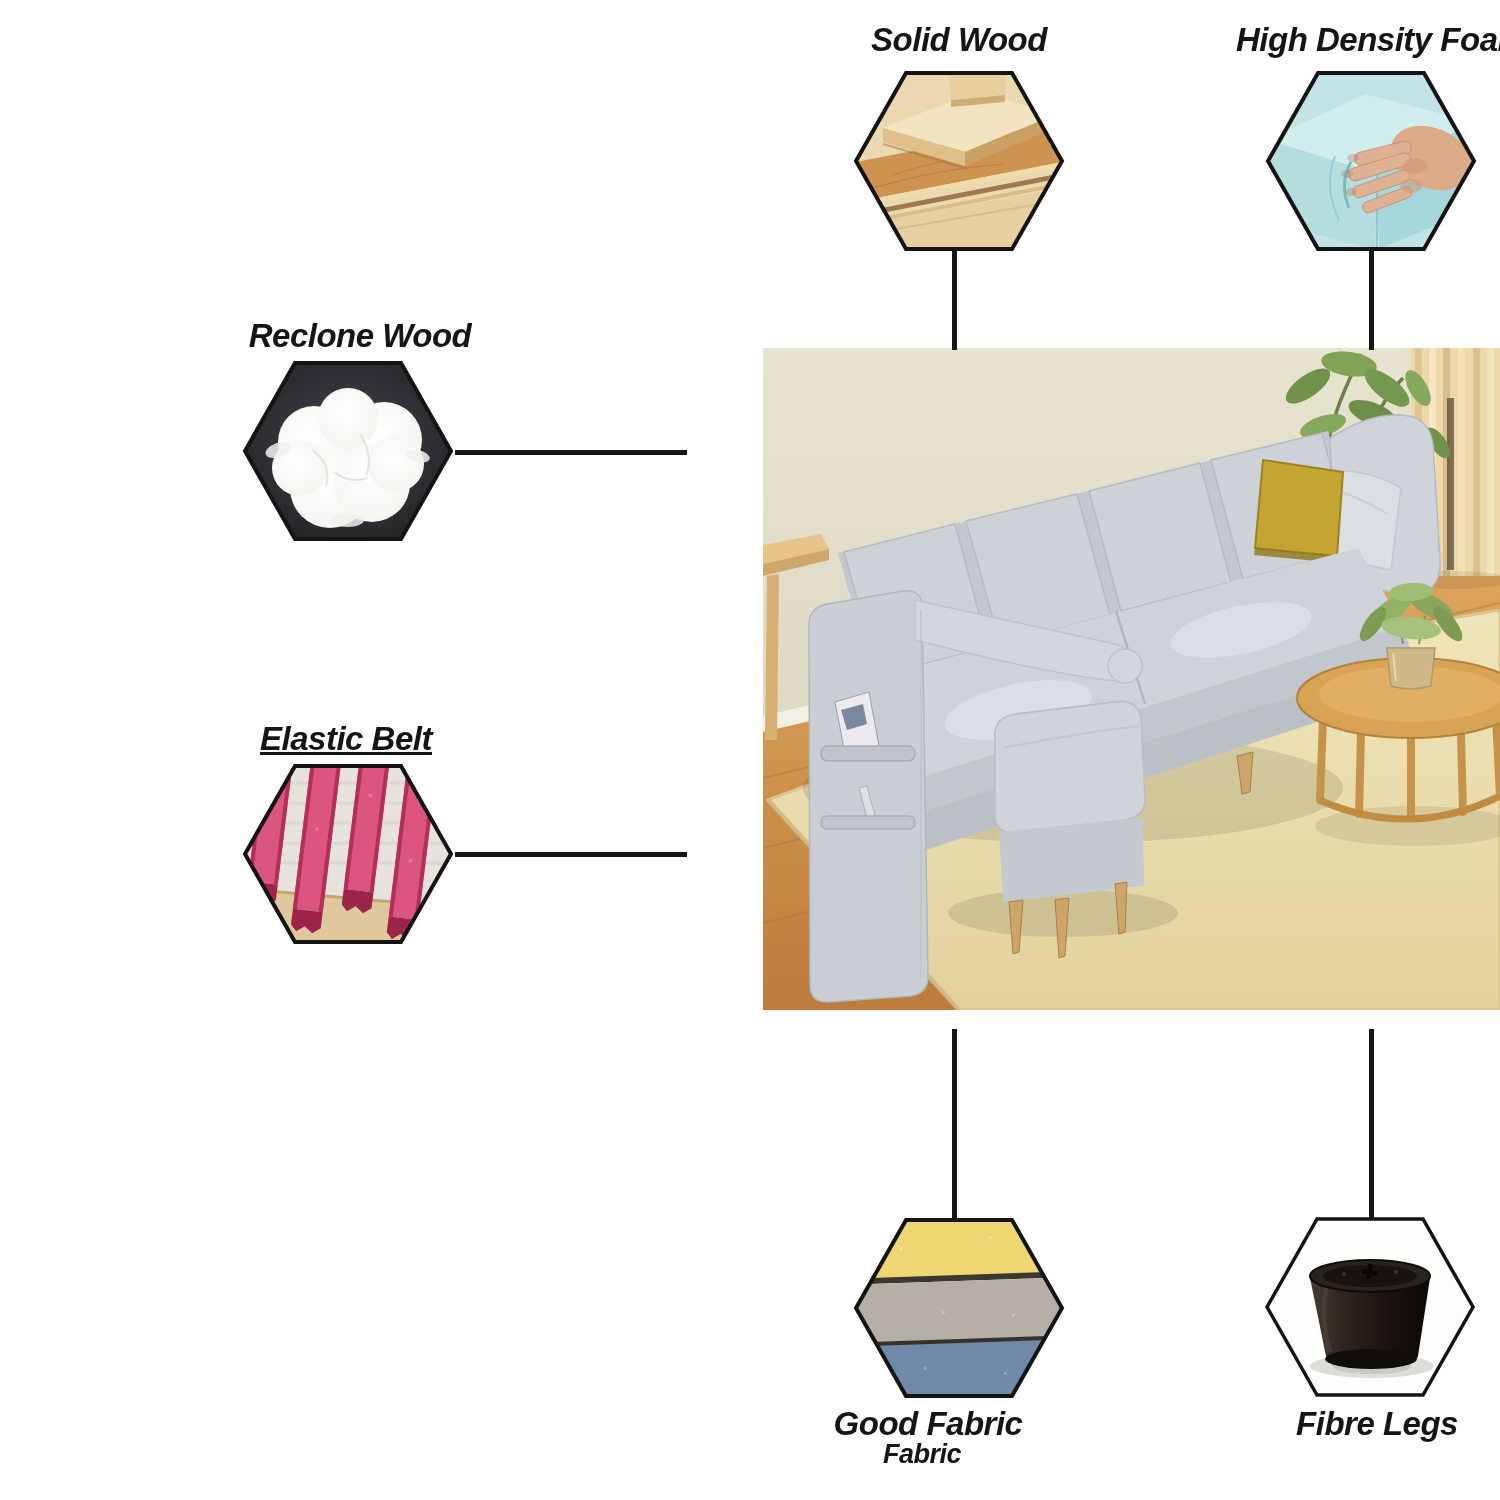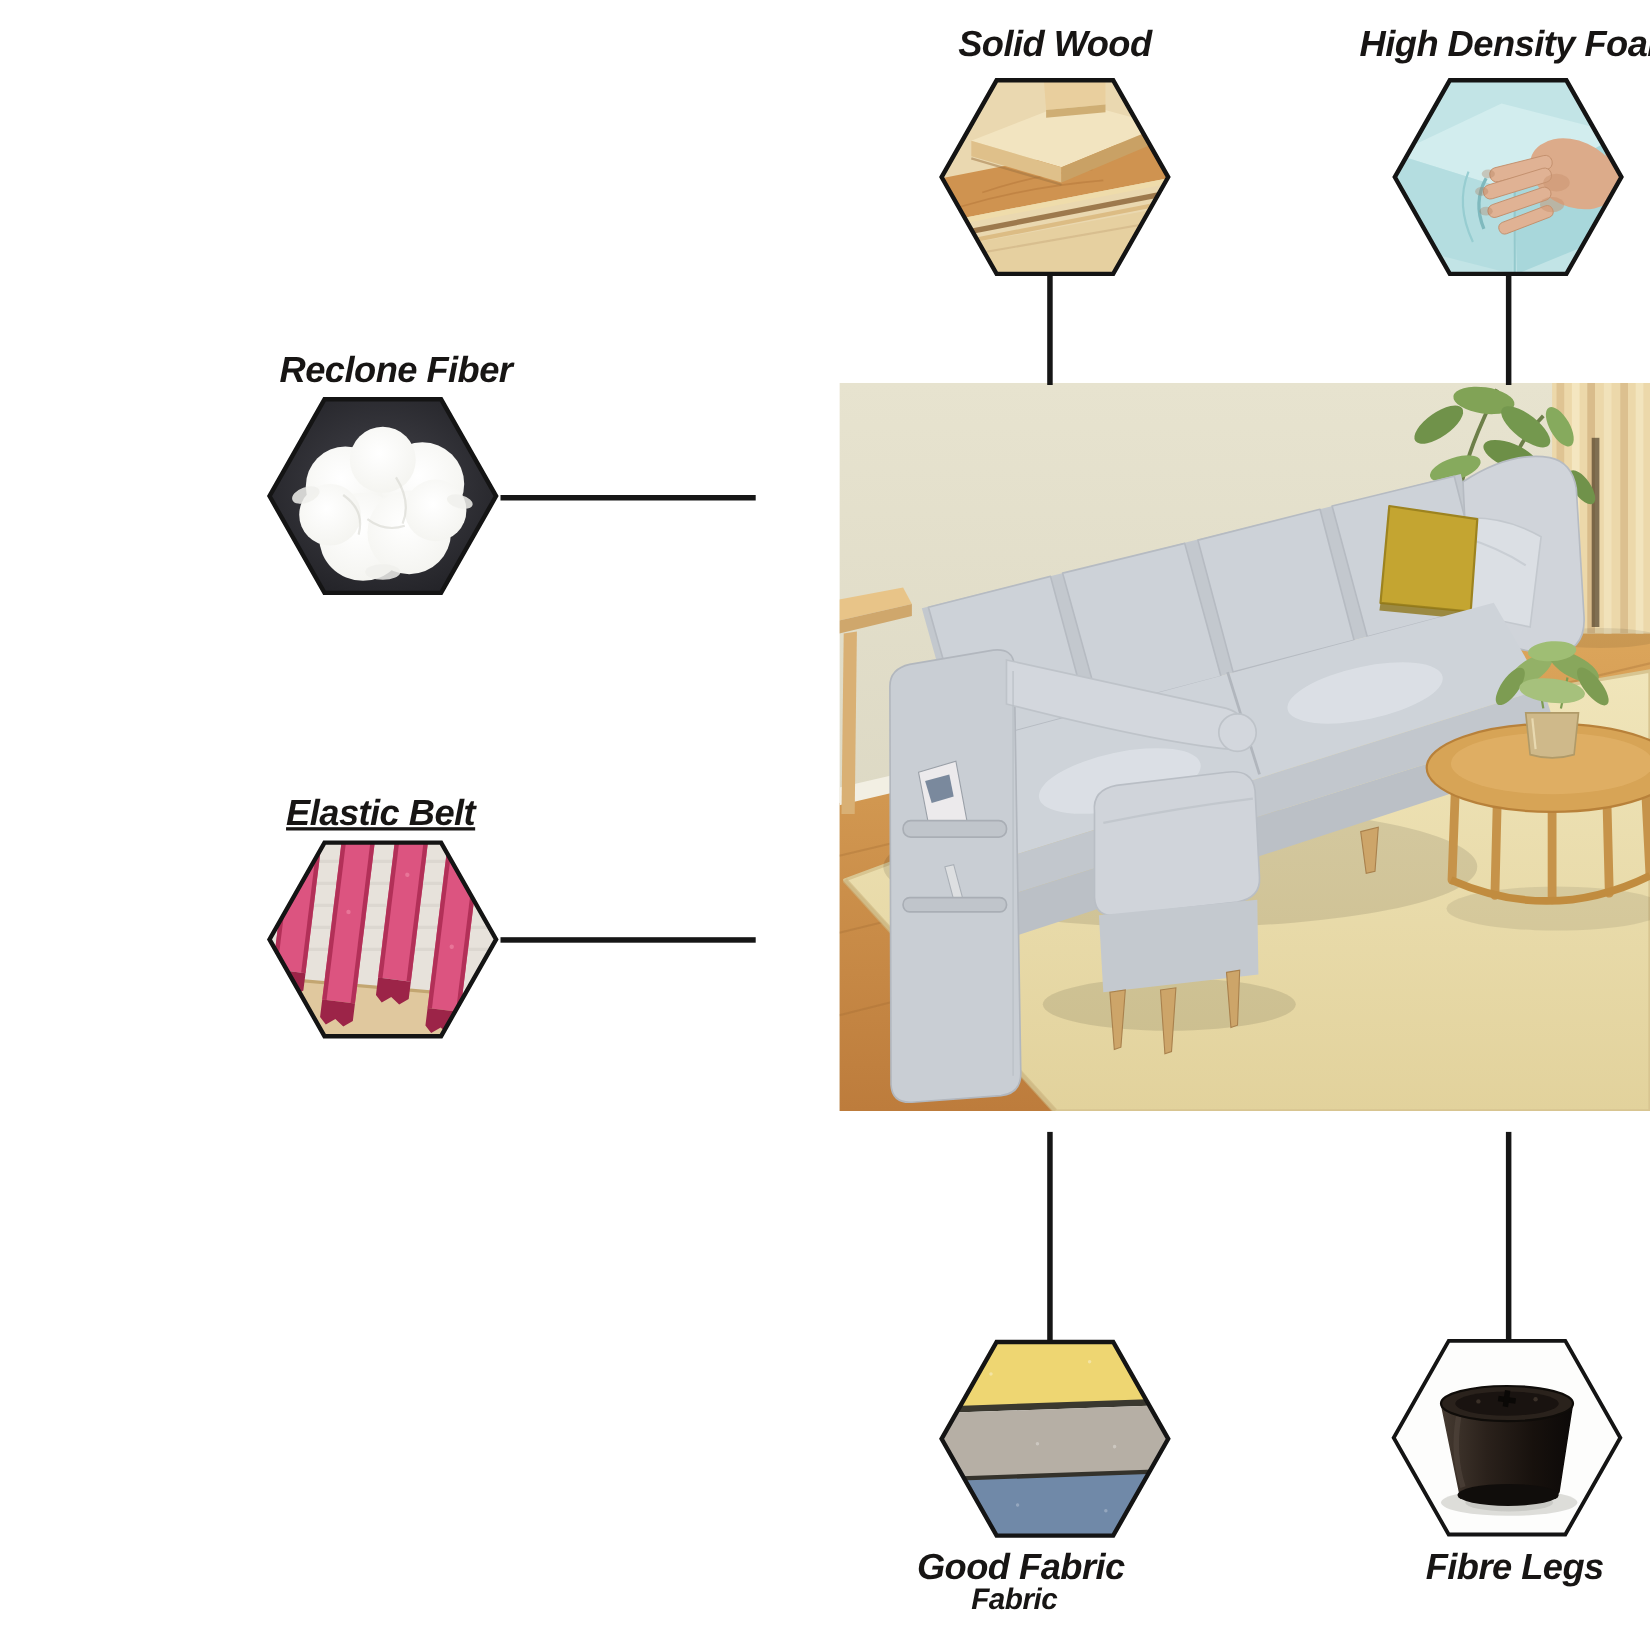--- a/index.html
+++ b/index.html
@@ -150,21 +150,21 @@
 
   <div class="connector v" style="left:952px;top:250px;height:100px;"></div>
   <div class="connector v" style="left:1369px;top:250px;height:100px;"></div>
   <div class="connector h" style="left:455px;top:450px;width:232px;"></div>
   <div class="connector h" style="left:455px;top:852px;width:232px;"></div>
   <div class="connector v" style="left:952px;top:1029px;height:190px;"></div>
   <div class="connector v" style="left:1369px;top:1029px;height:190px;"></div>
 
   <div class="feature-label centered" style="left:959px;top:21px;">Solid Wood</div>
   <div class="feature-label" style="left:1236px;top:21px;">High Density Foam</div>
-  <div class="feature-label centered" style="left:360px;top:317px;">Reclone Fiber</div>
+  <div class="feature-label centered" style="left:360px;top:317px;">Reclone Wood</div>
   <div class="feature-label centered" style="left:346px;top:720px;text-decoration:underline;">Elastic Belt</div>
   <div class="feature-label centered" style="left:928px;top:1405px;">Good Fabric</div>
   <div class="feature-label small centered" style="left:922px;top:1439px;">Fabric</div>
   <div class="feature-label centered" style="left:1377px;top:1405px;">Fibre Legs</div>
 
   <div class="hexwrap" style="left:853px;top:70px;">
     <svg width="212" height="182" viewBox="0 0 212 182">
       <defs>
           <clipPath id="hexA">
             <polygon points="53,3 159,3 209,91 159,179 53,179 3,91"></polygon>

